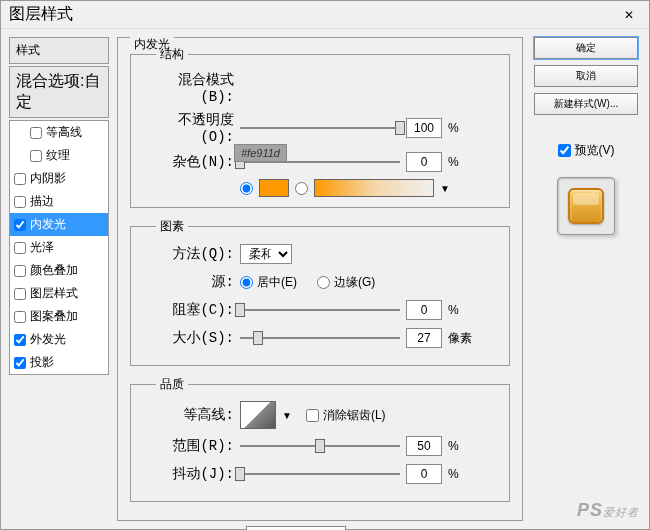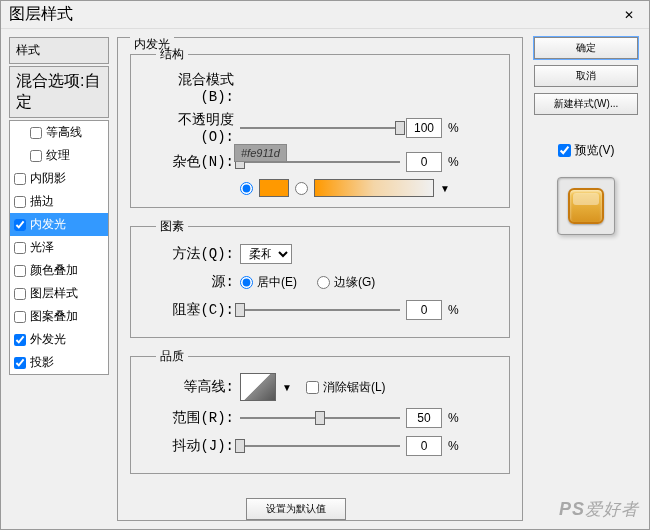--- a/index.html
+++ b/index.html
@@ -39,21 +39,21 @@
 .right-panel { width: 110px; display: flex; flex-direction: column; gap: 6px; align-items: center; }
 .btn { width: 104px; height: 22px; border: 1px solid #888; background: linear-gradient(#fdfdfd, #e8e8e8); cursor: pointer; font-size: 10px; }
 .btn-default { box-shadow: 0 0 0 1px #6af; }
 .preview-check { display: flex; align-items: center; gap: 4px; margin-top: 21px; }
 .preview-box { width: 58px; height: 58px; border: 1px solid #999; background: #e8e8e8; display: flex; align-items: center; justify-content: center; margin-top: 12px; box-shadow: inset 1px 1px 2px rgba(0,0,0,0.2), 2px 2px 4px rgba(0,0,0,0.2); border-radius: 4px; }
 .preview-icon { width: 36px; height: 36px; background: linear-gradient(#f5c754, #d89420); border-radius: 6px; border: 2px solid #c67a10; box-shadow: inset 0 2px 3px rgba(255,255,255,0.6), 0 1px 2px rgba(0,0,0,0.3); position: relative; }
 .preview-icon::after { content:''; position: absolute; top: 3px; left: 3px; right: 3px; height: 12px; background: rgba(255,255,255,0.4); border-radius: 3px; }
 .bottom-btns { display: flex; margin-left: 84px; margin-top: 24px; padding-left: 32px; }
 .bottom-btns .btn { width: 100px; }
 .watermark { position: absolute; bottom: 8px; right: 10px; font-size: 18px; font-weight: bold; color: rgba(120,120,120,0.6); font-style: italic; letter-spacing: 1px; }
-.watermark span { font-size: 17px; font-weight: normal; }
+.watermark span { font-size: 11px; font-weight: normal; }
 input[type="radio"] { width: 13px; height: 13px; }
 input[type="checkbox"] { width: 13px; height: 13px; }
 </style>
 </head>
 <body>
 
 <div class="dialog">
   <div class="titlebar">
     <div class="titlebar-title">图层样式</div>
     <div class="close-btn">
@@ -178,20 +178,30 @@
         </div>
         <div class="row">
           <div class="row-label">阻塞(C):</div>
           <div class="slider">
               <div class="slider-track">
                 <div class="slider-thumb" style="left:0%"></div>
               </div>
             </div>
           <input class="num-input" value="0" style="">
           <span class="unit">%</span>
+        </div>
+        <div class="row">
+          <div class="row-label">大小(S):</div>
+          <div class="slider">
+              <div class="slider-track">
+                <div class="slider-thumb" style="left:11%"></div>
+              </div>
+            </div>
+          <input class="num-input" value="27" style="">
+          <span class="unit">像素</span>
         </div>
       </fieldset>
 
       <fieldset>
         <legend>品质</legend>
         <div class="row">
           <div class="row-label">等高线:</div>
           <div class="contour-swatch"></div>
           <span style="font-size:10px">▼</span>
           <label class="radio-wrap" style="margin-left:8px">

